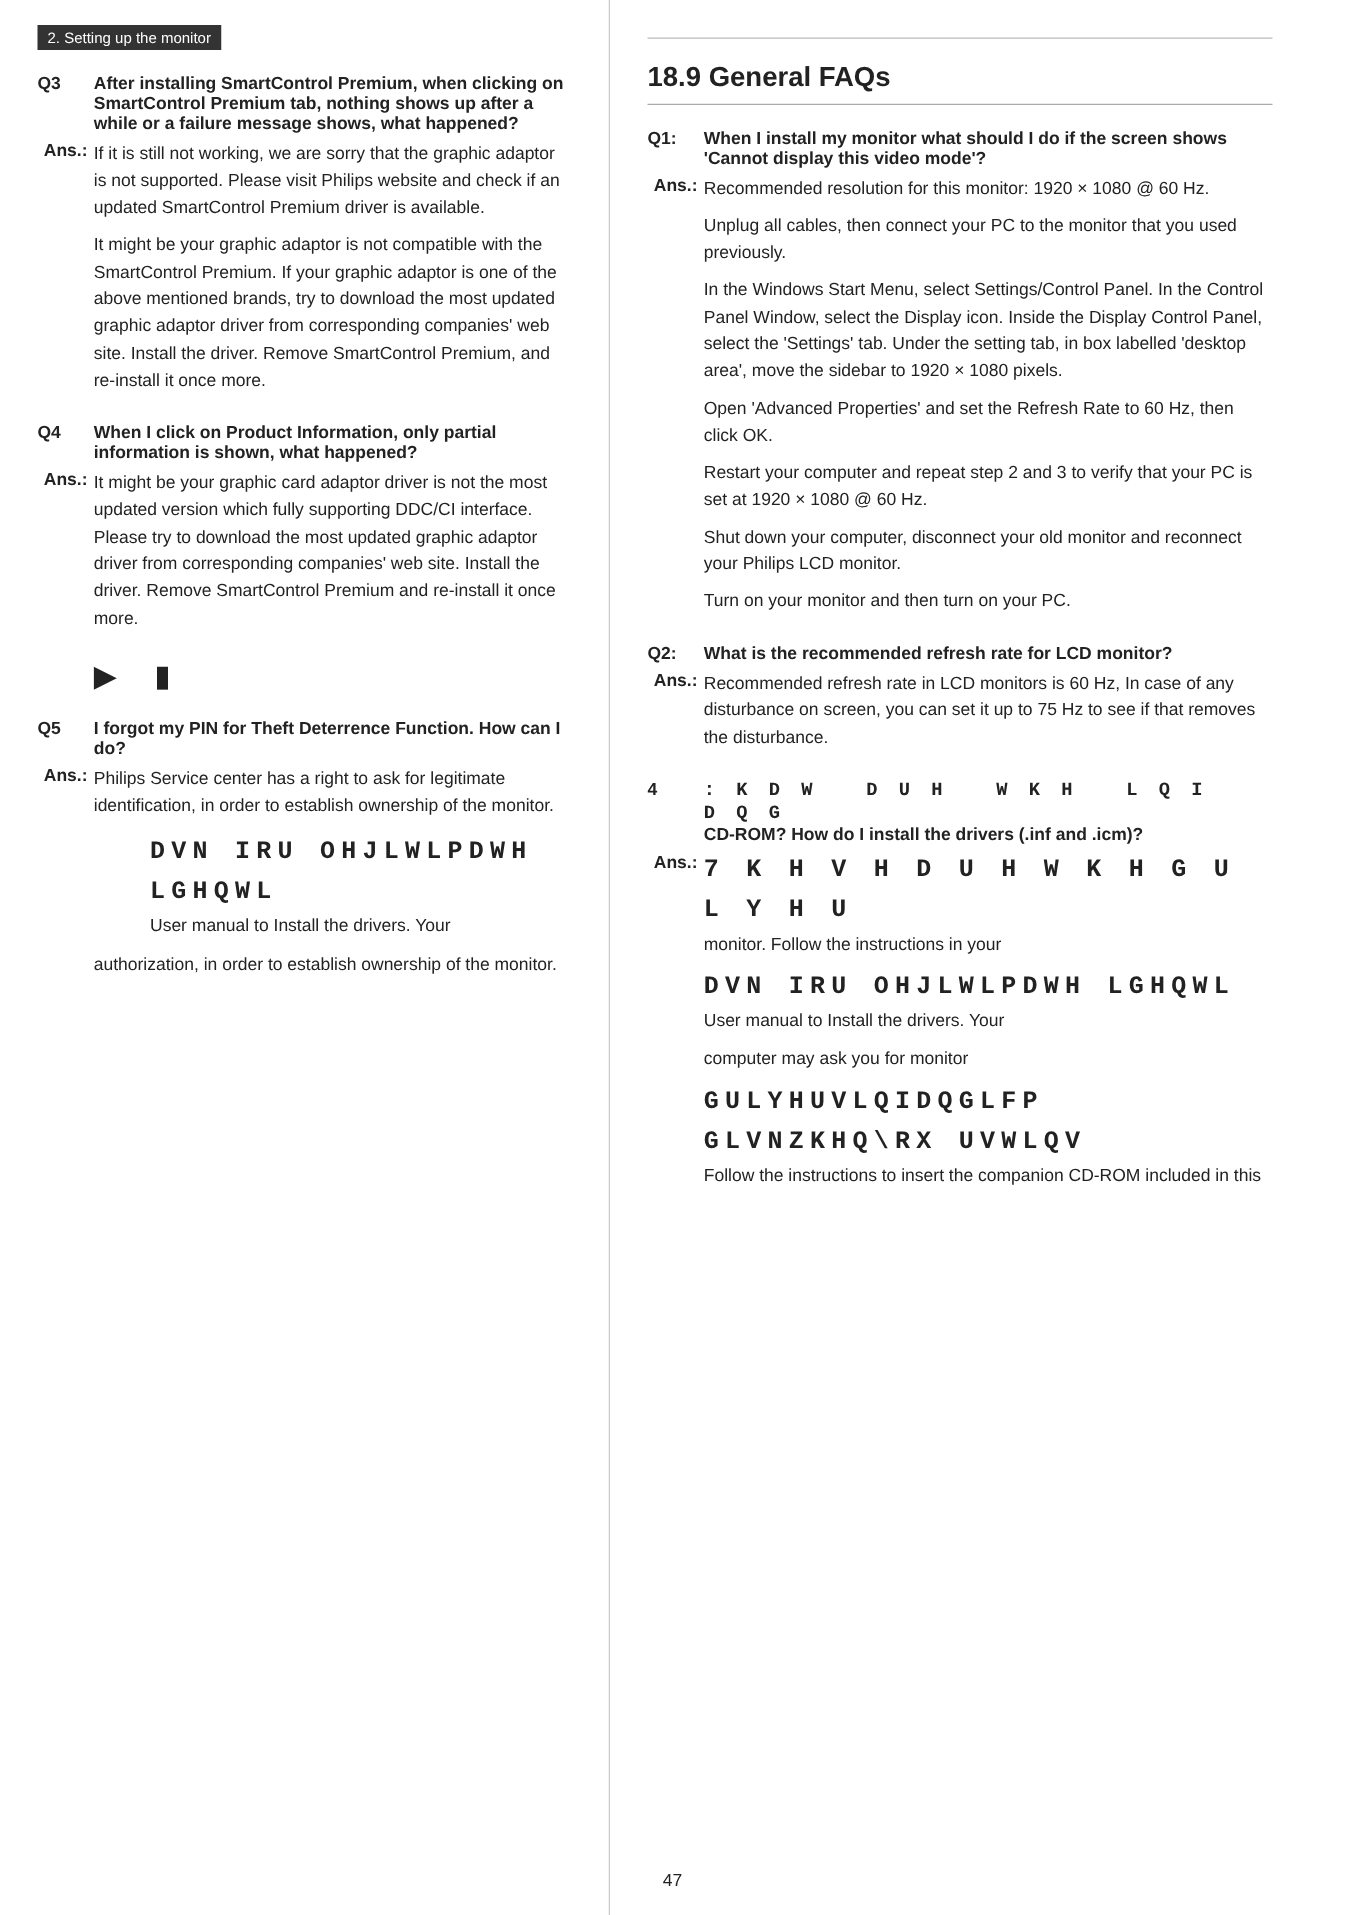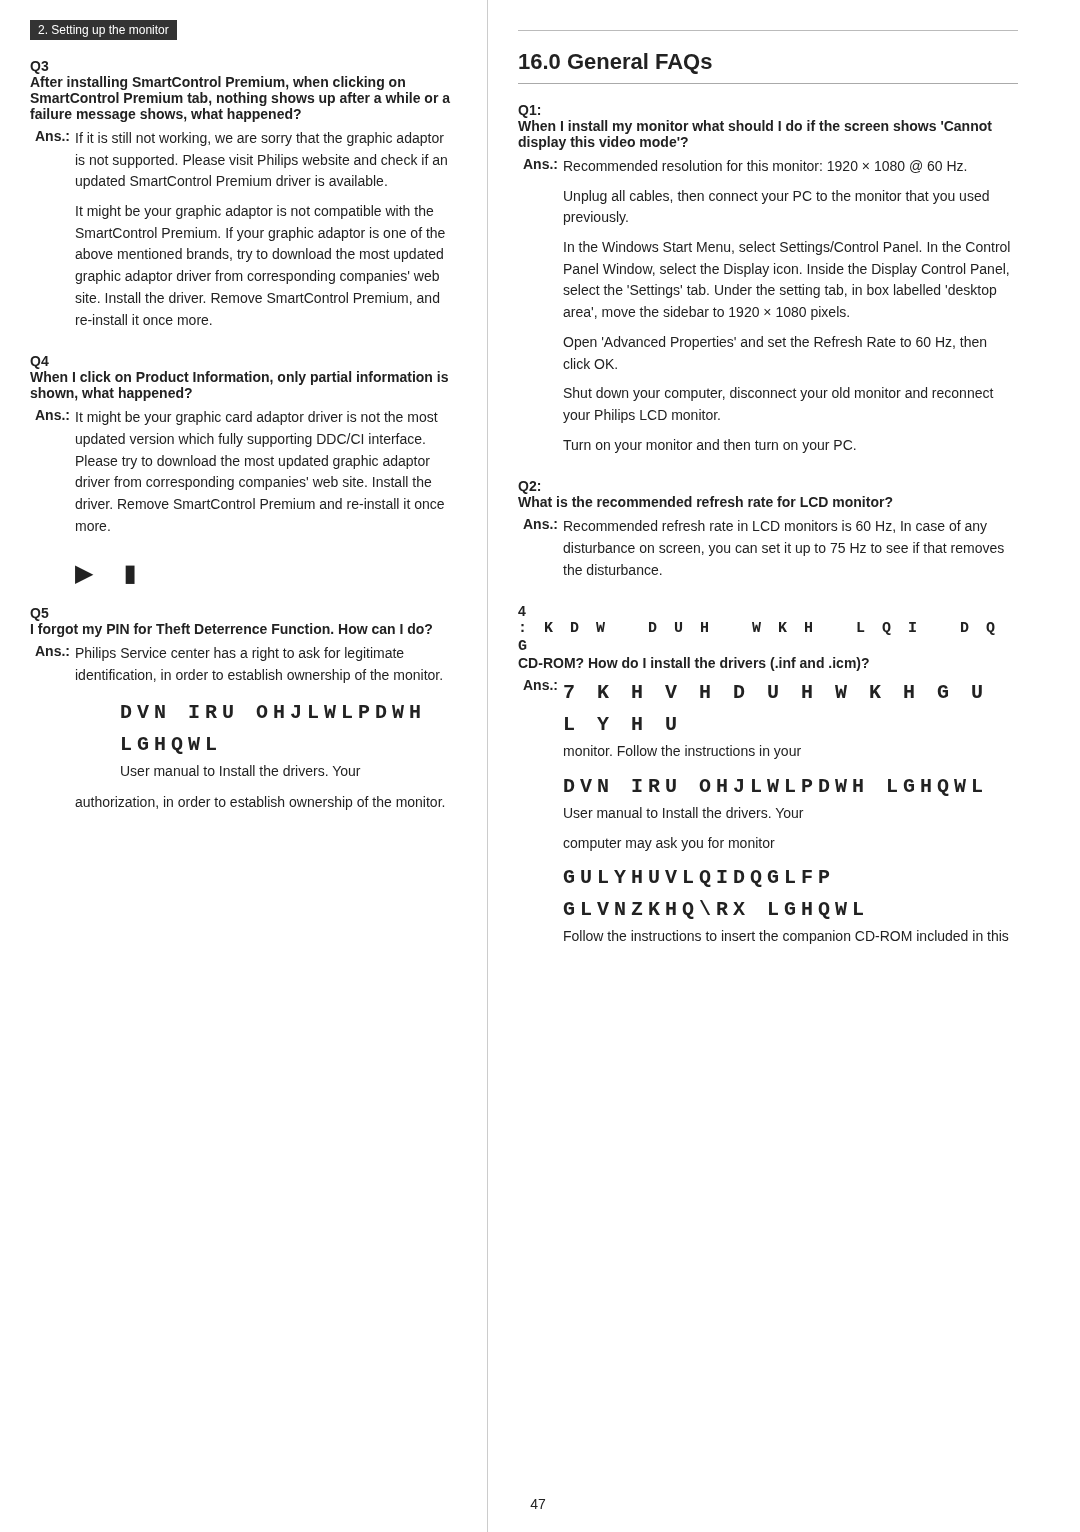--- a/index.html
+++ b/index.html
@@ -45,21 +45,20 @@
       font-weight: bold;
       margin-bottom: 18px;
       border-bottom: 1px solid #aaa;
       padding-bottom: 8px;
     }
     .qa-block {
       margin-bottom: 22px;
     }
     .question-row {
       display: flex;
-      flex-direction: column;
       margin-bottom: 6px;
       justify-content: space-between;
     }
     .q-label {
       font-weight: bold;
       min-width: 45px;
       font-size: 14px;
     }
     .q-text {
       font-weight: bold;
@@ -193,34 +192,35 @@
             <div class="mixed-line">User manual to Install the drivers. Your</div>
           </div>
           <p>authorization, in order to establish ownership of the monitor.</p>
         </div>
       </div>
     </div>
   </div>
 
   <div class="right-column">
     <hr class="divider-line">
-    <div class="section-title">16.0 General FAQs</div>
+    <div class="section-title">18.9 General FAQs</div>
 
     <div class="qa-block">
       <div class="question-row">
         <span class="q-label">Q1:</span>
         <span class="q-text">When I install my monitor what should I do if the screen shows 'Cannot display this video mode'?</span>
       </div>
       <div class="answer-row">
         <span class="ans-label">Ans.:</span>
         <div class="ans-text">
           <p>Recommended resolution for this monitor: 1920 × 1080 @ 60 Hz.</p>
           <p>Unplug all cables, then connect your PC to the monitor that you used previously.</p>
           <p>In the Windows Start Menu, select Settings/Control Panel. In the Control Panel Window, select the Display icon. Inside the Display Control Panel, select the 'Settings' tab. Under the setting tab, in box labelled 'desktop area', move the sidebar to 1920 × 1080 pixels.</p>
           <p>Open 'Advanced Properties' and set the Refresh Rate to 60 Hz, then click OK.</p>
+          <p>Restart your computer and repeat step 2 and 3 to verify that your PC is set at 1920 × 1080 @ 60 Hz.</p>
           <p>Shut down your computer, disconnect your old monitor and reconnect your Philips LCD monitor.</p>
           <p>Turn on your monitor and then turn on your PC.</p>
         </div>
       </div>
     </div>
 
     <div class="qa-block">
       <div class="question-row">
         <span class="q-label">Q2:</span>
         <span class="q-text">What is the recommended refresh rate for LCD monitor?</span>
@@ -243,21 +243,21 @@
       </div>
       <div class="answer-row">
         <span class="ans-label">Ans.:</span>
         <div class="ans-text">
           <div class="corruption-line">7 K H V H   D U H   W K H   G U L Y H U</div>
           <p>monitor. Follow the instructions in your</p>
           <div class="corruption-line">DVN IRU OHJLWLPDWH LGHQWL</div>
           <p>User manual to Install the drivers. Your</p>
           <p>computer may ask you for monitor</p>
           <div class="corruption-line">GULYHUVLQIDQGLFP</div>
-          <div class="corruption-line">GLVNZKHQ\RX  LGHQWL</div>
+          <div class="corruption-line">GLVNZKHQ\RX  UVWLQV</div>
           <p>Follow the instructions to insert the companion CD-ROM included in this</p>
         </div>
       </div>
     </div>
   </div>
 </div>
 
 <div class="page-number">47</div>
 
 </body></html>

